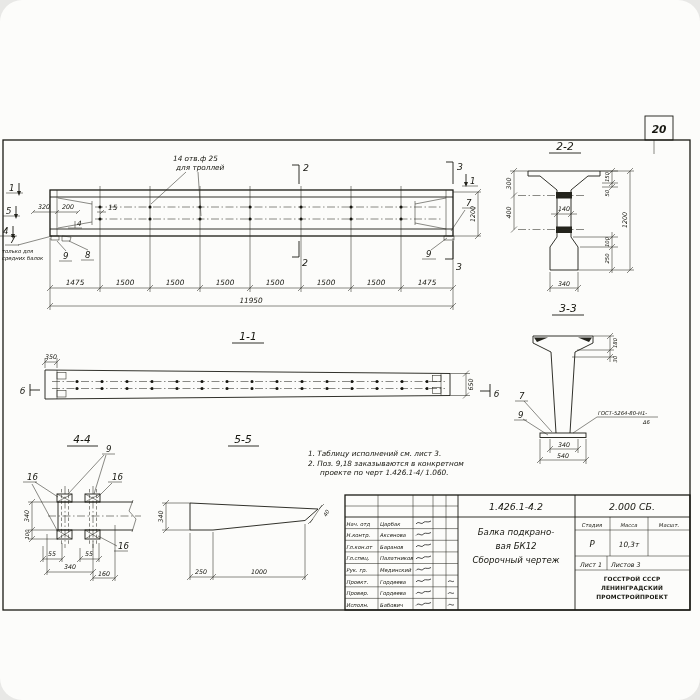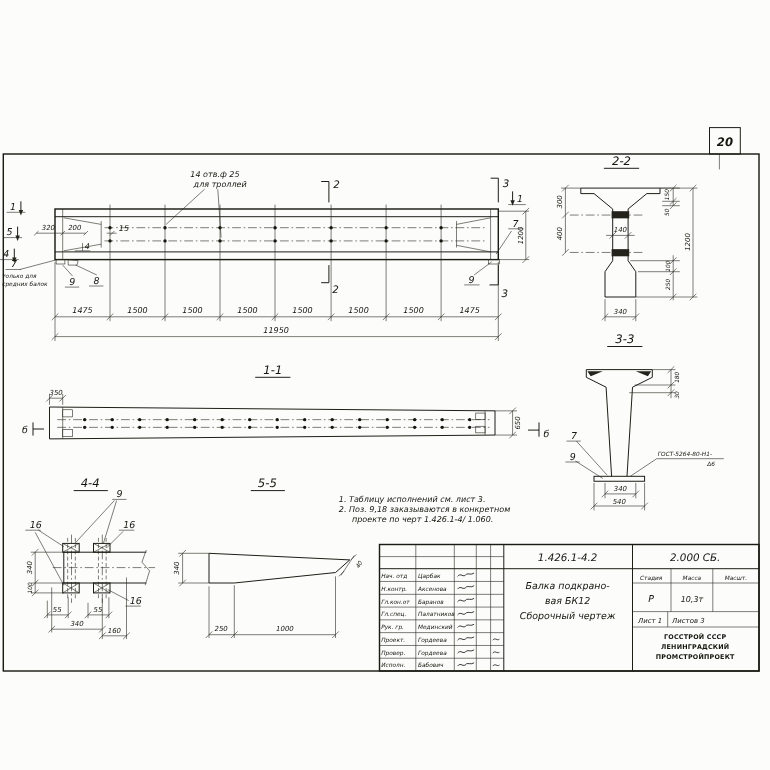--- a/index.html
+++ b/index.html
@@ -1,18 +1,19 @@
 <!DOCTYPE html>
 <html><head>
 <meta charset="utf-8">
 <style>
   html,body { margin:0; padding:0; background:#e8e8e6; }
   .sheet {
     width:700px; height:700px; background:#fcfcfa; position:relative;
     font-family:"DejaVu Sans","Liberation Sans",sans-serif;
+    border-radius:22px;
   }
   svg text {
     font-family:"DejaVu Sans","Liberation Sans",sans-serif;
     font-style:italic; fill:#16160f;
   }
   .o  { stroke:#1b1b14; stroke-width:1.3; fill:none; }
   .m  { stroke:#1b1b14; stroke-width:0.9; fill:none; }
   .t  { stroke:#2a2a22; stroke-width:0.55; fill:none; }
   .dd { stroke-dasharray:8 2.5 1.5 2.5; }
   .da { stroke-dasharray:3.5 2.2; }

